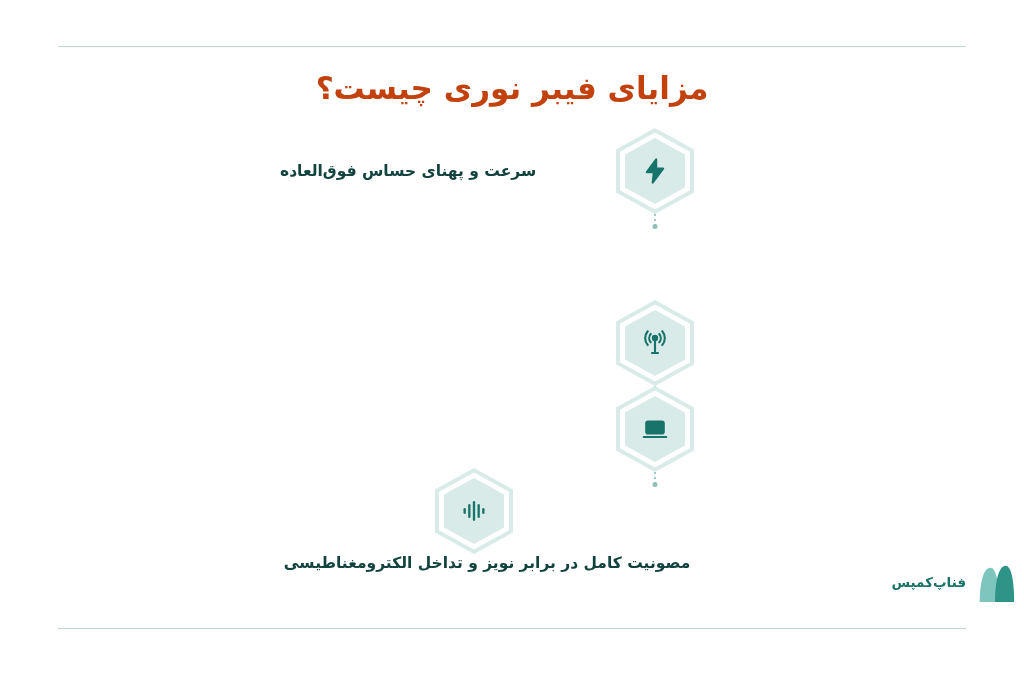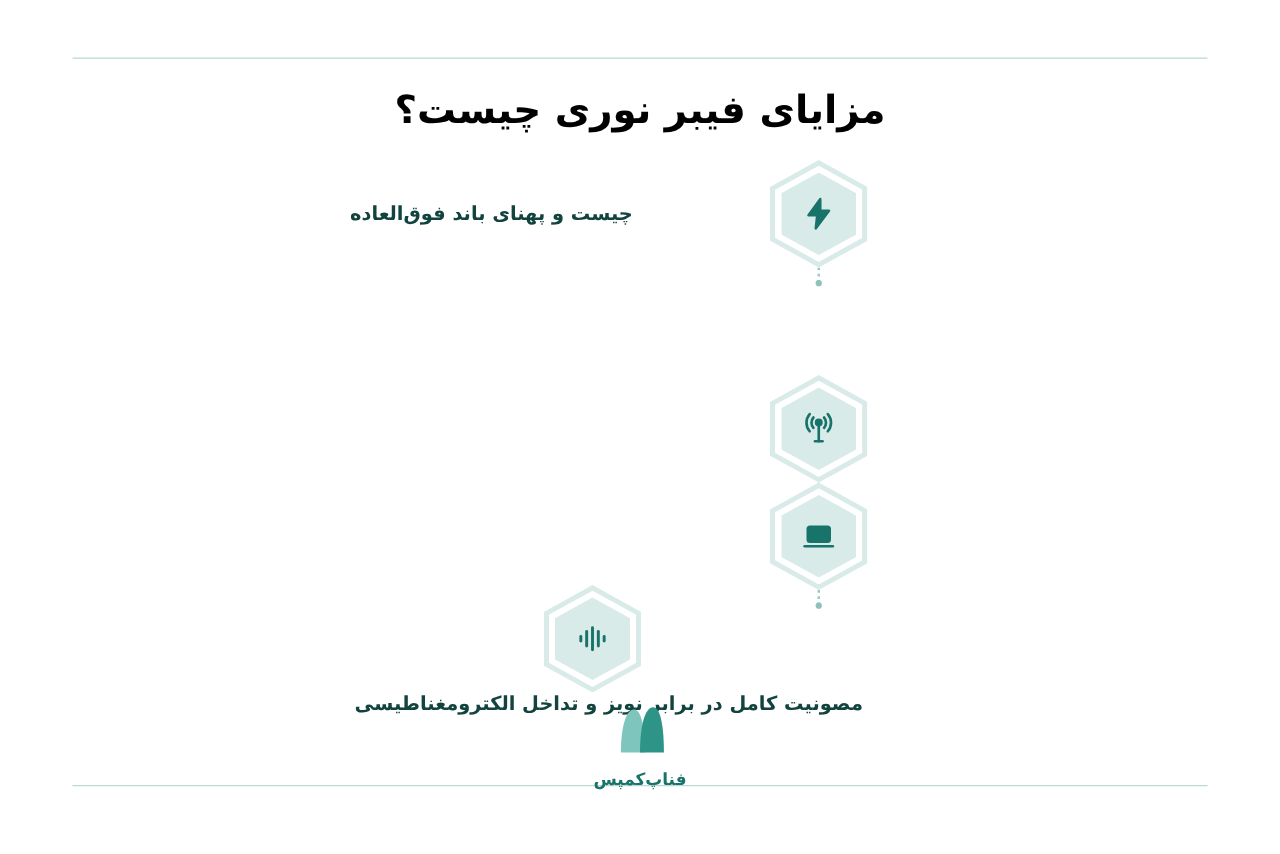--- a/index.html
+++ b/index.html
@@ -31,21 +31,21 @@
   .rule-bottom { top: 628px; }
 
   .title {
     position: absolute;
     top: 70px;
     left: 0;
     right: 0;
     text-align: center;
     font-size: 31px;
     font-weight: bold;
-    color: #000000;
+    color: #c2410c;
     letter-spacing: 0px;
     direction: rtl;
   }
 
   .list {
     position: absolute;
     top: 128px;
     left: 0;
     right: 0;
     height: 430px;
@@ -138,23 +138,23 @@
     border-radius: 50%;
     background: #8fc0ba;
   }
 
   .footer-logo {
     position: absolute;
     left: 0;
     right: 0;
     top: 560px;
     display: flex;
-    flex-direction: column;
+    flex-direction: row;
     align-items: center;
-    gap: 12px;
+    gap: 0;
   }
   .logo-mark { width: 58px; height: 44px; }
   .logo-text {
     font-size: 13.5px;
     font-weight: bold;
     color: #18736a;
     direction: rtl;
   }
 </style>
 </head>
@@ -175,21 +175,21 @@
         <div class="hex hex-mid"></div>
         <div class="hex hex-inner"></div>
         <div class="hex-icon">
           <svg viewBox="0 0 24 24" width="28" height="28" fill="none" stroke="#18736a" stroke-width="1.8" stroke-linecap="round" stroke-linejoin="round">
             <polygon points="13,2 5,13 11,13 10,22 19,10 13,10" fill="#18736a" stroke="#18736a"></polygon>
           </svg>
         </div>
         <div class="connector"></div>
         <div class="connector-dot"></div>
       </div>
-      <div class="row-text">چیست و پهنای باند فوق‌العاده</div>
+      <div class="row-text">سرعت و پهنای حساس فوق‌العاده</div>
     </div>
 
 
     <div class="row" style="top:172px;">
       <div class="badge">
         <div class="hex hex-outer"></div>
         <div class="hex hex-mid"></div>
         <div class="hex hex-inner"></div>
         <div class="hex-icon">
           <svg viewBox="0 0 24 24" width="30" height="30" fill="none" stroke="#18736a" stroke-width="1.7" stroke-linecap="round" stroke-linejoin="round">

